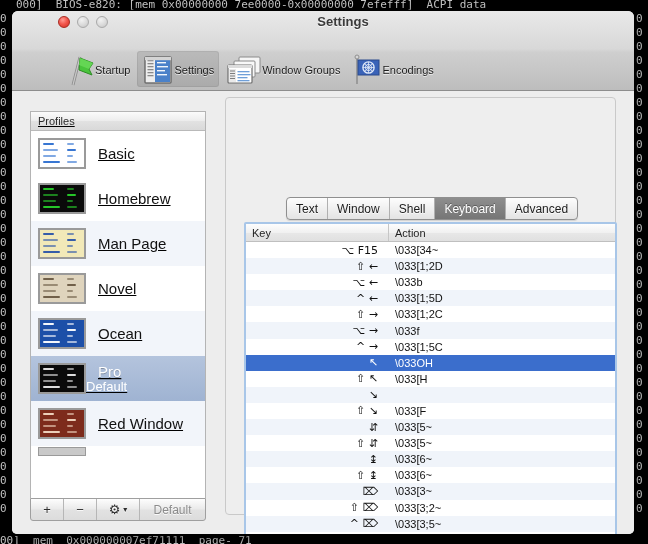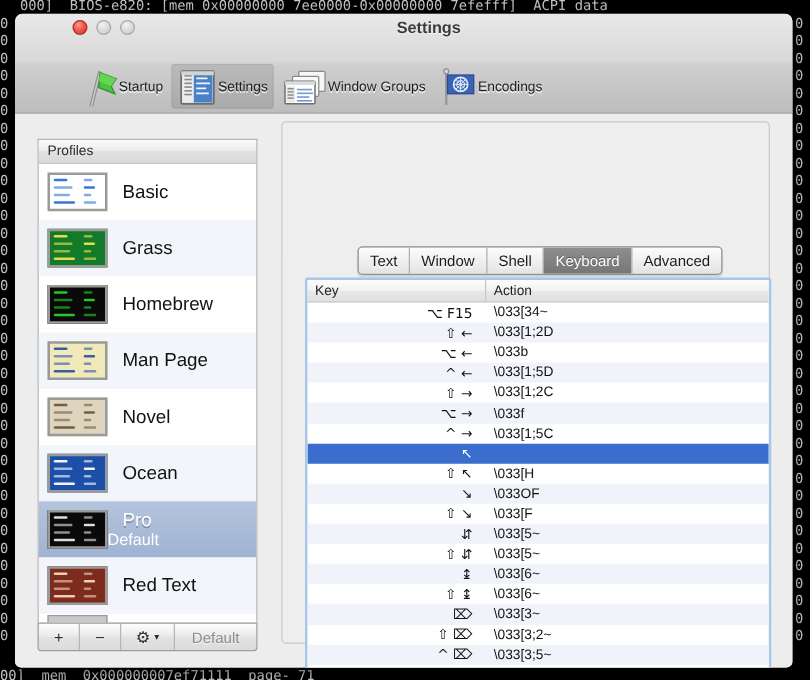--- a/index.html
+++ b/index.html
@@ -78,21 +78,21 @@
     text-shadow:0 1px 0 rgba(255,255,255,.7);
   }
 
   
   .content{position:relative;height:444px;background:#ededed;}
 
   
   .sidebar{
     position:absolute;left:18px;top:20px;width:176px;height:387px;
     background:#fff;border:1px solid #b4b4b4;border-bottom:none;
-    box-sizing:border-box;overflow:hidden;
+    box-sizing:border-box;overflow:hidden;text-decoration:underline;
   }
   .sb-header{
     height:19px;box-sizing:border-box;
     background:linear-gradient(to bottom,#fbfbfb 0%,#ececec 50%,#e2e2e2 51%,#d9d9d9 100%);
     border-bottom:1px solid #b9b9b9;
     font-size:11px;color:#2b2b2b;padding:3px 0 0 7px;
   }
   .sb-list{position:relative;}
   .prow{
     height:45px;display:flex;align-items:center;padding-left:7px;box-sizing:border-box;
@@ -374,35 +374,20 @@
               <span class="tl" style="left: 27px; top: 9px; width: 9.1px; background: rgb(45, 111, 208); opacity: 0.95;"></span>
               <span class="tl" style="left: 3px; top: 15px; width: 13.3px; background: rgb(45, 111, 208); opacity: 0.6;"></span>
               <span class="tl" style="left: 27px; top: 15px; width: 6.3px; background: rgb(45, 111, 208); opacity: 0.6;"></span>
               <span class="tl" style="left: 3px; top: 21px; width: 16.8px; background: rgb(45, 111, 208); opacity: 0.95;"></span>
               <span class="tl" style="left: 27px; top: 21px; width: 9.8px; background: rgb(45, 111, 208); opacity: 0.6;"></span>
             </span>
             <span>
               <div class="pname">Basic</div>
             </span>
           </div>
-          <div class="prow alt">
-            <span class="thumb" style="background: rgb(19, 122, 41);">
-              <span class="tl" style="left: 3px; top: 3px; width: 11.2px; background: rgb(240, 226, 74); opacity: 0.95;"></span>
-              <span class="tl" style="left: 27px; top: 3px; width: 7px; background: rgb(240, 226, 74); opacity: 0.6;"></span>
-              <span class="tl" style="left: 3px; top: 9px; width: 15.4px; background: rgb(240, 226, 74); opacity: 0.6;"></span>
-              <span class="tl" style="left: 27px; top: 9px; width: 9.1px; background: rgb(240, 226, 74); opacity: 0.95;"></span>
-              <span class="tl" style="left: 3px; top: 15px; width: 13.3px; background: rgb(240, 226, 74); opacity: 0.6;"></span>
-              <span class="tl" style="left: 27px; top: 15px; width: 6.3px; background: rgb(240, 226, 74); opacity: 0.6;"></span>
-              <span class="tl" style="left: 3px; top: 21px; width: 16.8px; background: rgb(240, 226, 74); opacity: 0.95;"></span>
-              <span class="tl" style="left: 27px; top: 21px; width: 9.8px; background: rgb(240, 226, 74); opacity: 0.6;"></span>
-            </span>
-            <span>
-              <div class="pname">Grass</div>
-            </span>
-          </div>
           <div class="prow">
             <span class="thumb" style="background: rgb(10, 10, 10);">
               <span class="tl" style="left: 3px; top: 3px; width: 11.2px; background: rgb(40, 208, 43); opacity: 0.95;"></span>
               <span class="tl" style="left: 27px; top: 3px; width: 7px; background: rgb(40, 208, 43); opacity: 0.6;"></span>
               <span class="tl" style="left: 3px; top: 9px; width: 15.4px; background: rgb(40, 208, 43); opacity: 0.6;"></span>
               <span class="tl" style="left: 27px; top: 9px; width: 9.1px; background: rgb(40, 208, 43); opacity: 0.95;"></span>
               <span class="tl" style="left: 3px; top: 15px; width: 13.3px; background: rgb(40, 208, 43); opacity: 0.6;"></span>
               <span class="tl" style="left: 27px; top: 15px; width: 6.3px; background: rgb(40, 208, 43); opacity: 0.6;"></span>
               <span class="tl" style="left: 3px; top: 21px; width: 16.8px; background: rgb(40, 208, 43); opacity: 0.95;"></span>
               <span class="tl" style="left: 27px; top: 21px; width: 9.8px; background: rgb(40, 208, 43); opacity: 0.6;"></span>
@@ -477,21 +462,21 @@
               <span class="tl" style="left: 3px; top: 3px; width: 11.2px; background: rgb(242, 215, 194); opacity: 0.95;"></span>
               <span class="tl" style="left: 27px; top: 3px; width: 7px; background: rgb(242, 215, 194); opacity: 0.6;"></span>
               <span class="tl" style="left: 3px; top: 9px; width: 15.4px; background: rgb(242, 215, 194); opacity: 0.6;"></span>
               <span class="tl" style="left: 27px; top: 9px; width: 9.1px; background: rgb(242, 215, 194); opacity: 0.95;"></span>
               <span class="tl" style="left: 3px; top: 15px; width: 13.3px; background: rgb(242, 215, 194); opacity: 0.6;"></span>
               <span class="tl" style="left: 27px; top: 15px; width: 6.3px; background: rgb(242, 215, 194); opacity: 0.6;"></span>
               <span class="tl" style="left: 3px; top: 21px; width: 16.8px; background: rgb(242, 215, 194); opacity: 0.95;"></span>
               <span class="tl" style="left: 27px; top: 21px; width: 9.8px; background: rgb(242, 215, 194); opacity: 0.6;"></span>
             </span>
             <span>
-              <div class="pname">Red Text</div>
+              <div class="pname">Red Window</div>
             </span>
           </div>
         </div>
       <div class="sb-partial">
         <span class="thumb" style="background:#c9c9c9"></span>
       </div>
     </div>
 
     <div class="sb-toolbar">
       <div class="sbbtn w1">+</div>
@@ -540,28 +525,28 @@
           <div class="trow alt">
             <div class="tdkey">⌥ →</div>
             <div class="tdact">\033f</div>
           </div>
           <div class="trow">
             <div class="tdkey">^ →</div>
             <div class="tdact">\033[1;5C</div>
           </div>
           <div class="trow sel">
             <div class="tdkey">↖</div>
+            <div class="tdact">\033OH</div>
           </div>
           <div class="trow">
             <div class="tdkey">⇧ ↖</div>
             <div class="tdact">\033[H</div>
           </div>
           <div class="trow alt">
             <div class="tdkey">↘</div>
-            <div class="tdact">\033OF</div>
           </div>
           <div class="trow">
             <div class="tdkey">⇧ ↘</div>
             <div class="tdact">\033[F</div>
           </div>
           <div class="trow alt">
             <div class="tdkey">⇵</div>
             <div class="tdact">\033[5~</div>
           </div>
           <div class="trow">

